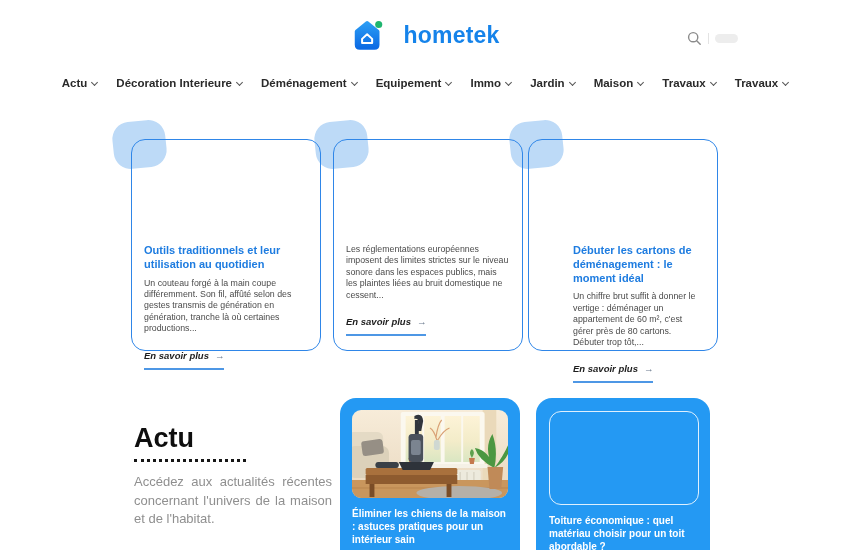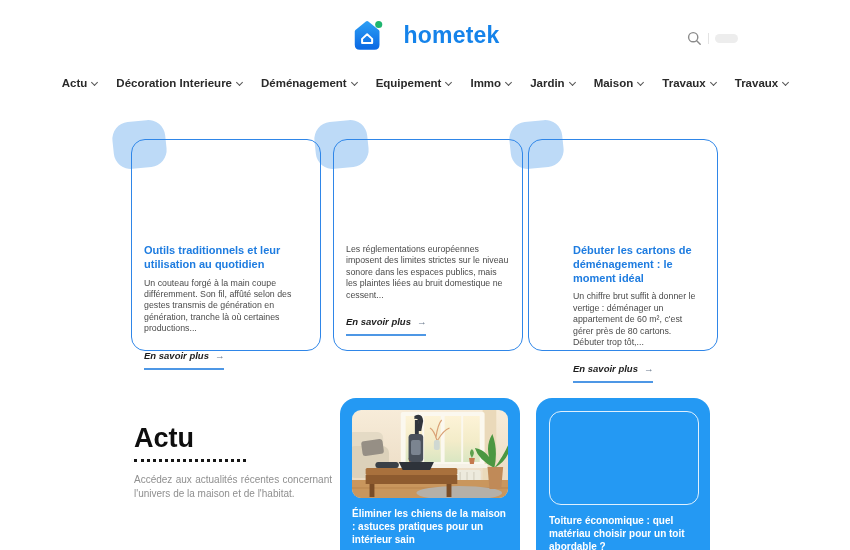--- a/index.html
+++ b/index.html
@@ -31,21 +31,21 @@
   .fcard-excerpt{font-size:8.8px;font-weight:400;color:#4a4a4a;line-height:1.3;margin:0;}
   .fcard-link{display:inline-block;margin-top:10px;border-bottom:2.5px solid #4E97E5;
               padding-bottom:5px;cursor:pointer;}
   .fcard-link .lbl{font-size:9.5px;font-weight:700;color:#1d1d1d;font-style:italic;}
   .fcard-link .arr{font-size:9.5px;font-weight:700;color:#6a7a8e;margin-left:6px;}
 
   
   .actu-left{position:absolute;left:134px;top:424px;width:198px;}
   .actu-title{font-size:27px;font-weight:800;color:#0e0e0e;margin:0;line-height:1.1;}
   .actu-dots{width:112px;border-bottom:3px dotted #161616;margin-top:5px;}
-  .actu-desc{margin:11px 0 0 0;font-size:10px;color:#8f8f8f;line-height:1.45;text-align:justify;}
+  .actu-desc{margin:11px 0 0 0;font-size:13px;color:#8f8f8f;line-height:1.45;text-align:justify;}
 
   .acard{position:absolute;top:398px;height:172px;background:#2499F3;border-radius:16px;
          box-sizing:border-box;}
   .acard-a{left:340px;width:180px;padding:12px;}
   .acard-b{left:536px;width:174px;padding:13px;}
   .acard-img{border-radius:9px;overflow:hidden;display:block;}
   .acard-img-a{width:156px;height:88px;}
   .acard-img-b{width:148px;height:92px;border:1px solid rgba(255,255,255,.85);border-radius:12px;background:transparent;}
   .acard-title{margin-top:9px;font-size:10px;font-weight:700;color:#fff;line-height:1.32;}
 </style>

